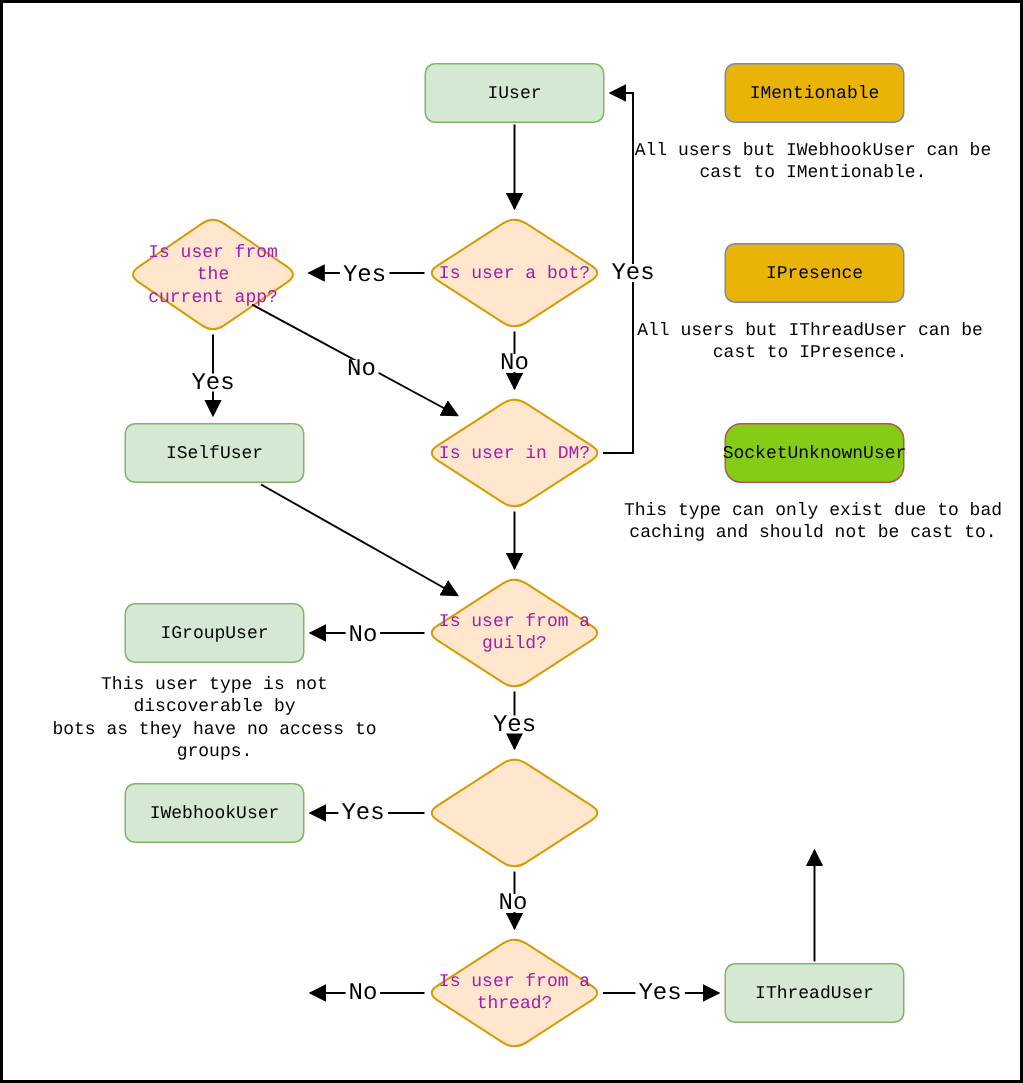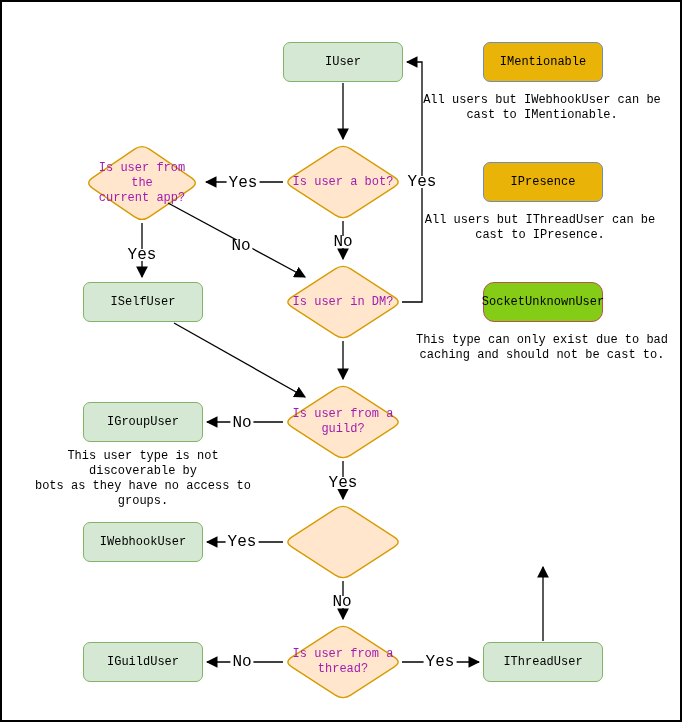--- a/index.html
+++ b/index.html
@@ -95,23 +95,20 @@
     </div>
   <div class="node green" style="left:481px;top:640px">
       <span>IThreadUser</span>
     </div>
   <div class="node green" style="left:81px;top:400px">
       <span>IGroupUser</span>
     </div>
   <div class="node green" style="left:81px;top:520px">
       <span>IWebhookUser</span>
     </div>
-  <div class="node green" style="left:81px;top:640px">
-      <span>IGuildUser</span>
-    </div>
 
   <div class="dlabel" style="left:282px;top:142px;width:118px;height:76px">Is user a bot?</div>
   <div class="dlabel" style="left:83px;top:142px;width:114px;height:78px">Is user from the
 current app?</div>
   <div class="dlabel" style="left:282px;top:262px;width:118px;height:76px">Is user in DM?</div>
   <div class="dlabel" style="left:282px;top:382px;width:118px;height:76px">Is user from a
 guild?</div>
   <div class="dlabel" style="left:282px;top:622px;width:118px;height:76px">Is user from a
 thread?</div>
 

